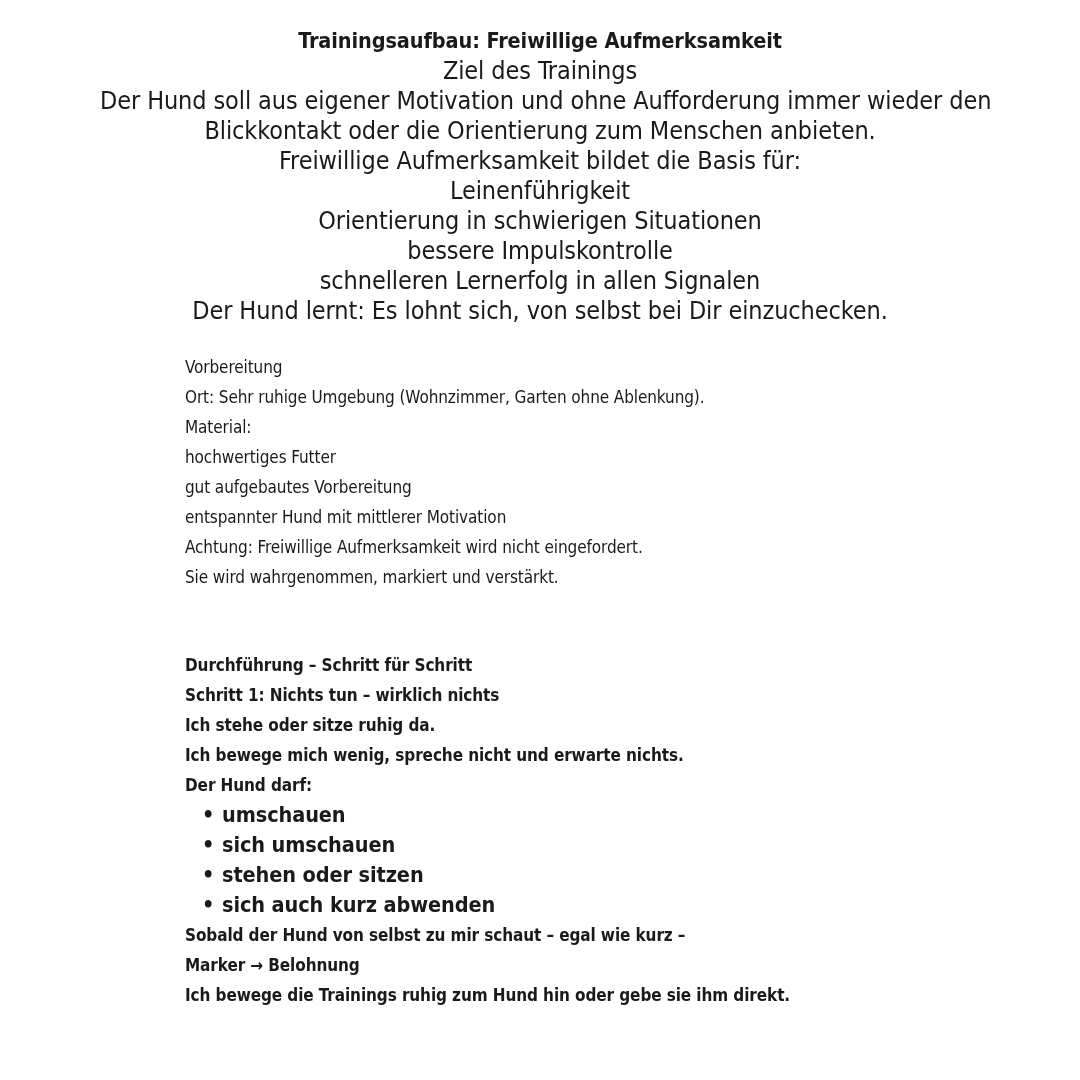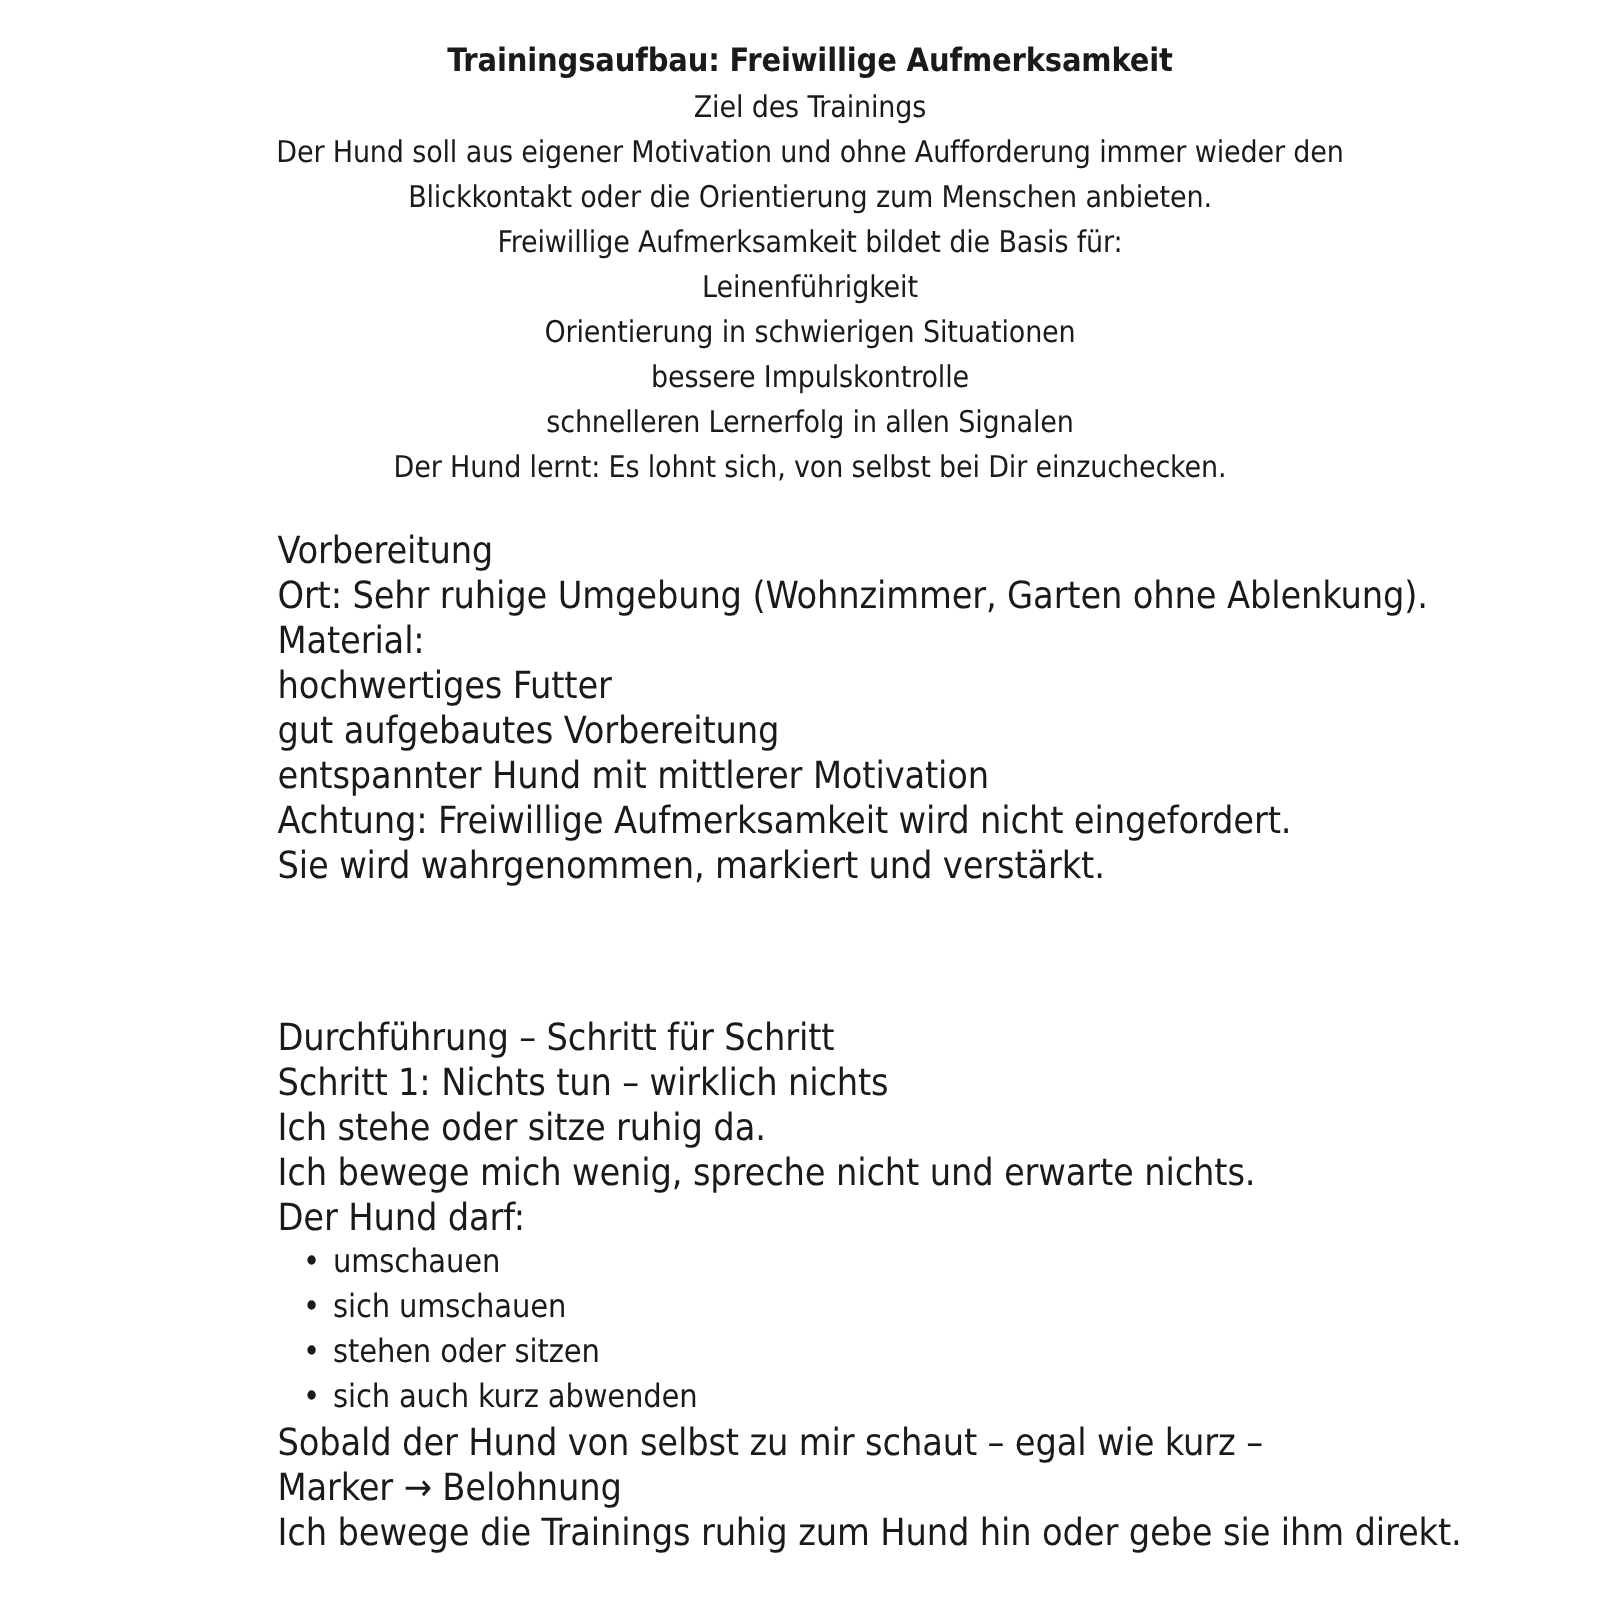--- a/index.html
+++ b/index.html
@@ -25,42 +25,42 @@
 
   
   .intro {
     position: absolute;
     left: 100px;
     top: 26px;
     width: 880px;
     text-align: center;
   }
   .intro .line {
-    font-size: 20px;
+    font-size: 25px;
     line-height: 30px;
     white-space: nowrap;
     letter-spacing: -0.1px;
   }
   .intro .line.title {
     font-weight: bold;
     font-size: 21.5px;
   }
 
   
   .section {
     position: absolute;
     left: 185px;
     width: 800px;
     text-align: left;
   }
   #section-vorbereitung { top: 352px; }
-  #section-durchfuehrung { top: 677px; }
+  #section-durchfuehrung { top: 650px; font-weight: bold; }
 
   .section .line {
-    font-size: 25px;
+    font-size: 17px;
     line-height: 30px;
     white-space: nowrap;
     letter-spacing: -0.1px;
   }
 
   
   .bullets {
     list-style: none;
     margin: 0;
     padding: 0;

